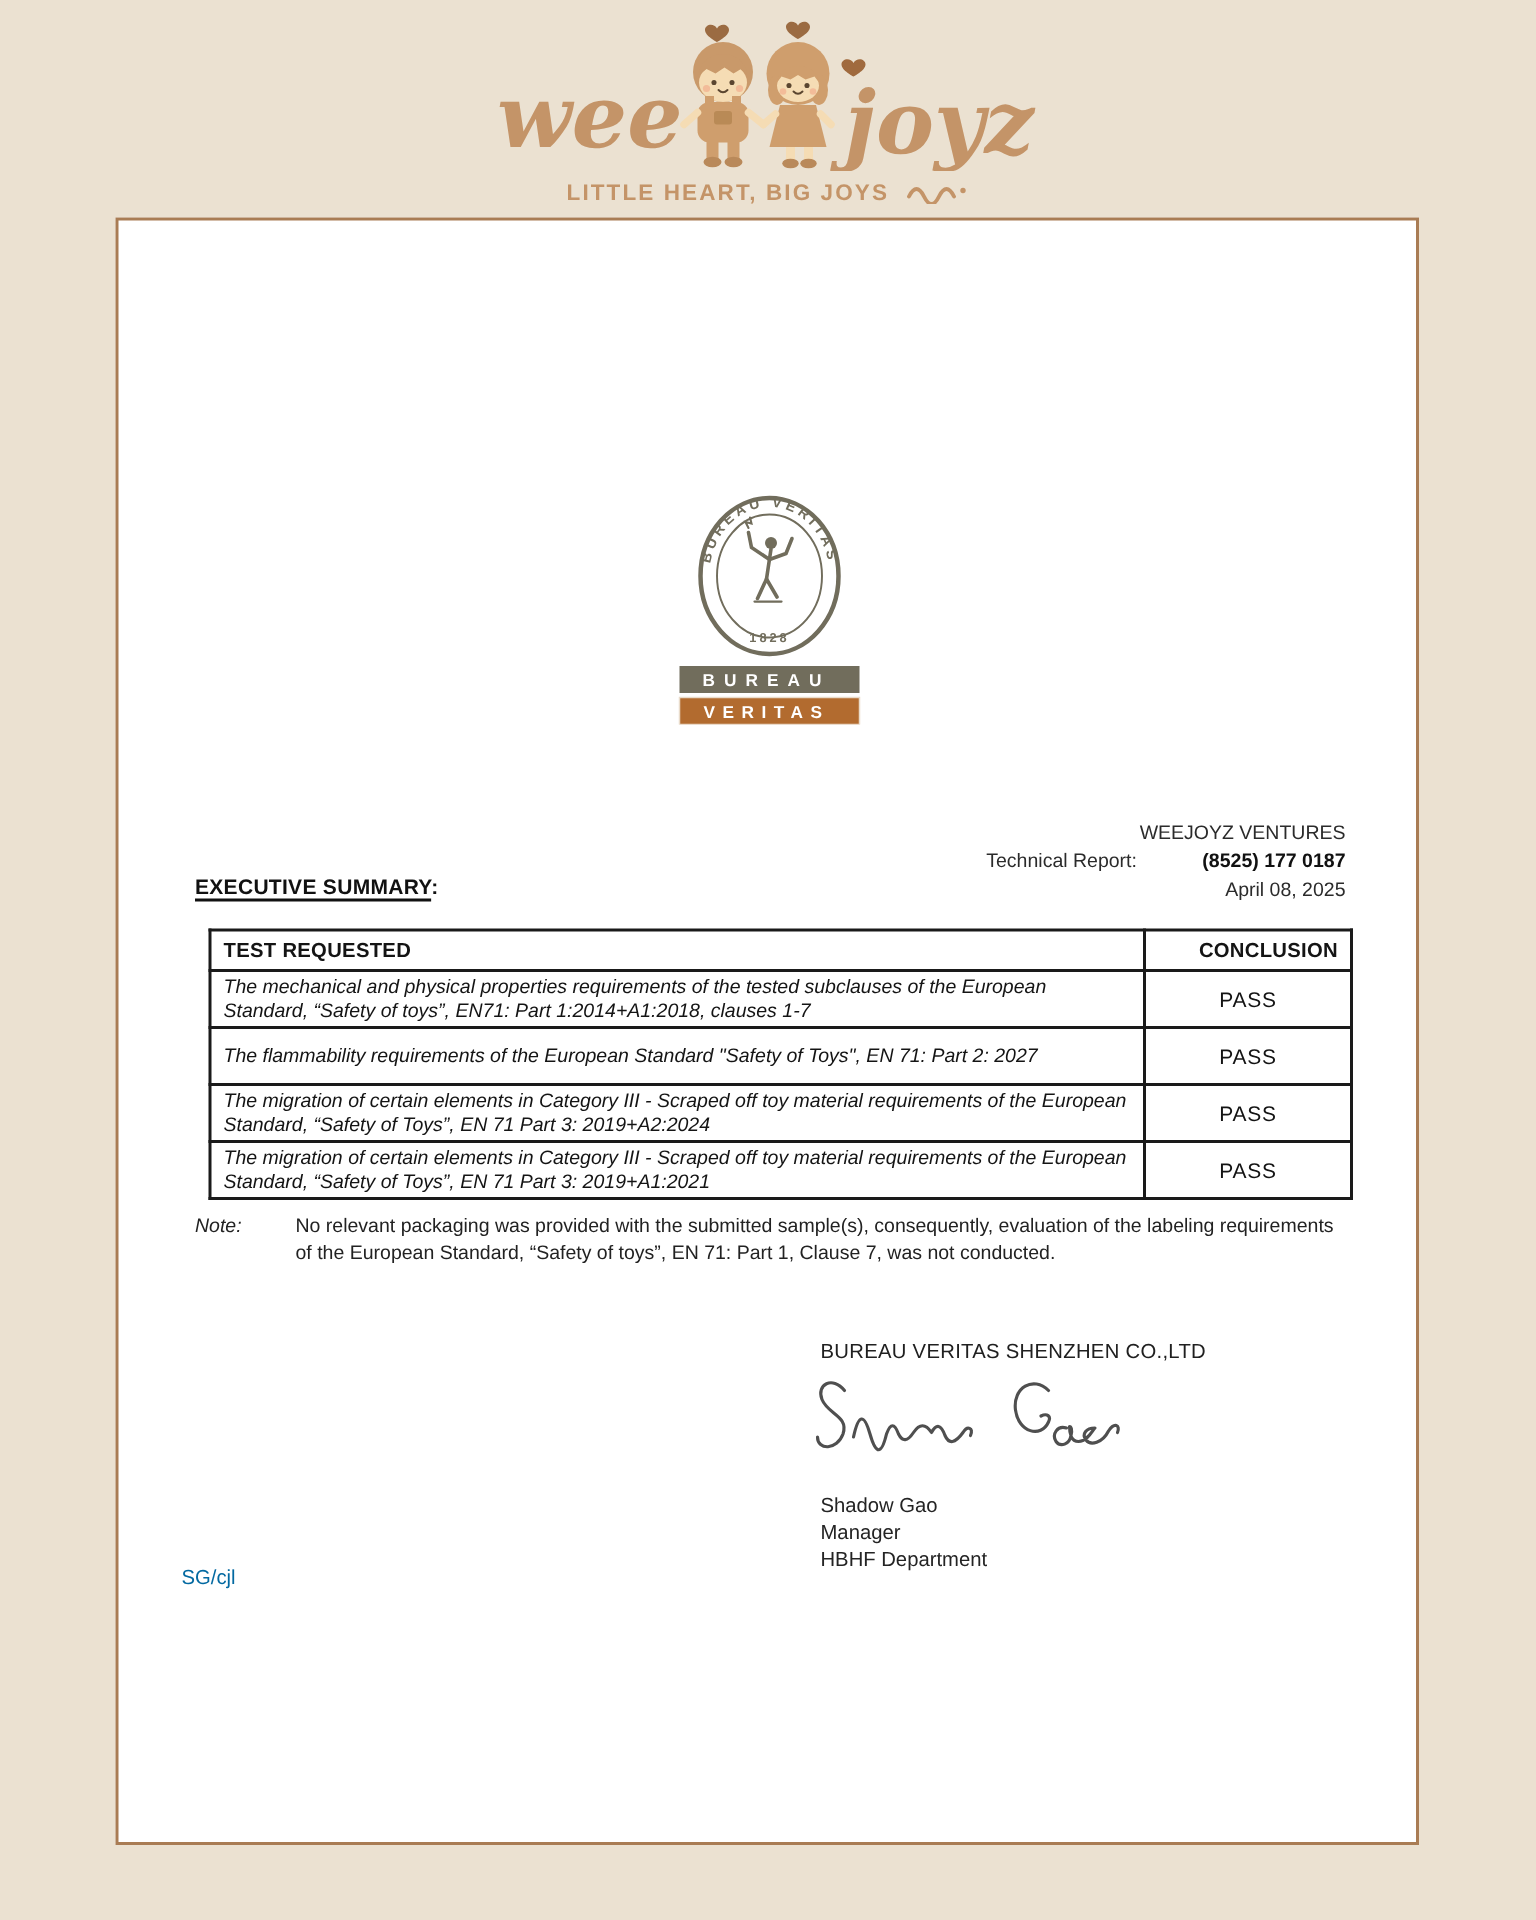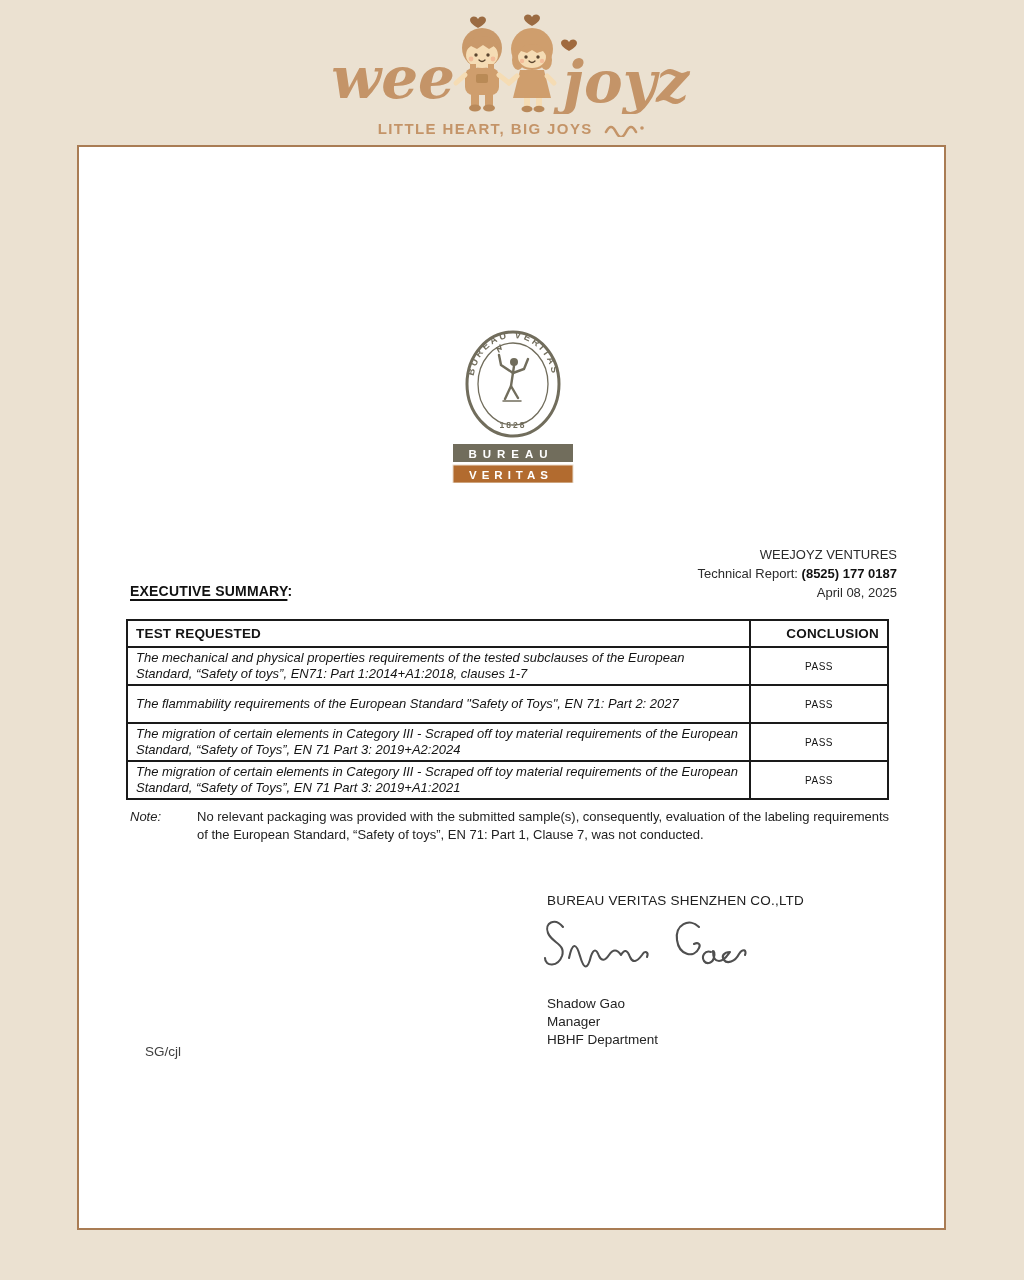--- a/index.html
+++ b/index.html
@@ -34,65 +34,65 @@
   }
 
   
   .bv-emblem{position:absolute;left:368px;top:181px;}
 
   
   .report-head{
     position:absolute;top:398px;right:47px;text-align:right;
     font-size:13px;line-height:19px;color:#2b2b2b;
   }
-  .report-head .bold{font-weight:bold;color:#111;}
+  .report-head .bold{font-weight:bold;color:#111;margin-left:40px;}
 
   .exec-summary{
     position:absolute;left:51px;top:436px;
     font-size:14px;font-weight:bold;color:#111;letter-spacing:.2px;
   }
   .exec-summary .ul{text-decoration:underline;text-underline-offset:3px;text-decoration-thickness:1.5px;margin-top:29px;}
 
   
   table.results{
-    position:absolute;left:47px;top:472px;width:763px;
+    position:absolute;left:60px;top:472px;width:763px;
     border-collapse:collapse;table-layout:fixed;
     font-size:13px;color:#141414;
   }
   table.results th, table.results td{
     border:2px solid #1a1a1a;vertical-align:middle;
   }
   table.results th{
     text-align:left;font-size:13.5px;padding:4px 8px;height:17px;letter-spacing:.2px;
   }
   table.results th.conc{text-align:right;width:120px;}
   table.results td.test{padding:2px 8px;line-height:16px;height:32px;font-style:italic;}
-  table.results td.pass{text-align:center;font-size:10px;letter-spacing:.5px;}
+  table.results td.pass{text-align:center;font-size:14px;letter-spacing:.5px;}
 
   
   .note{
     position:absolute;left:51px;top:661px;width:770px;display:flex;
     font-size:13px;line-height:18px;color:#222;
   }
   .note .lbl{width:57px;flex:0 0 57px;font-style:italic;}
   .note .txt{width:713px;margin-left:10px;}
 
   
   .sig-company{
     position:absolute;left:468px;top:746px;
     font-size:13.5px;color:#202020;letter-spacing:.2px;
   }
   .sig-svg{position:absolute;left:460px;top:764px;}
   .signer{
     position:absolute;left:468px;top:848px;
     font-size:13.5px;line-height:18px;color:#242424;
   }
   .initials{
-    position:absolute;left:66px;top:897px;
-    font-size:13.5px;color:#404040;text-align:center;
+    position:absolute;left:42px;top:897px;
+    font-size:13.5px;color:#0369a1;text-align:center;
   }
 </style>
 </head>
 <body>
 
 <div class="canvas">
 
   <div class="brand">
     <svg class="brand-svg" width="430" height="106" viewBox="0 0 430 106">
 

